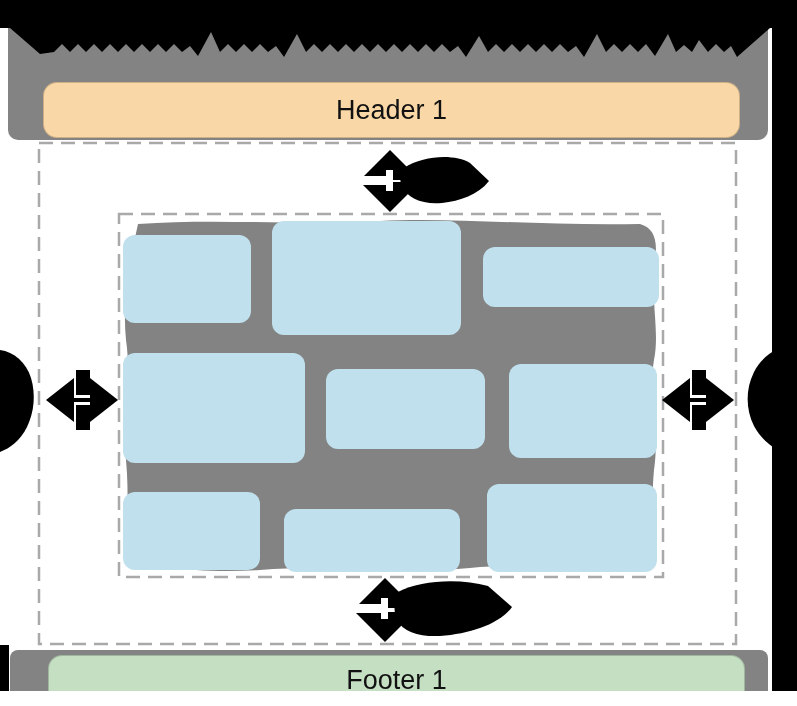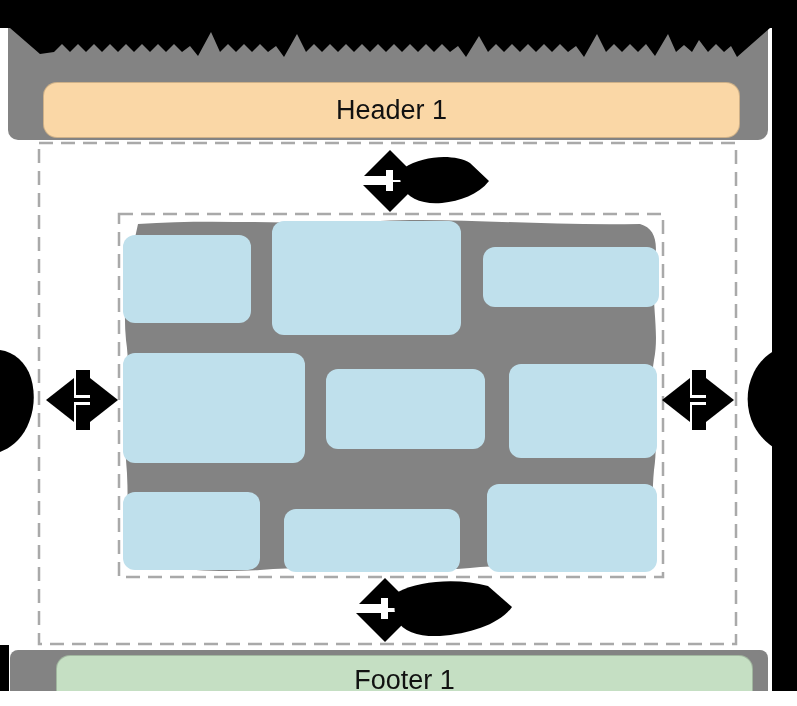--- a/index.html
+++ b/index.html
@@ -11,21 +11,21 @@
   .abs{position:absolute;}
   
   .band-top{left:8px;top:26px;width:760px;height:114px;background:var(--band);border-radius:0 0 10px 10px;}
   .band-bottom{left:10px;top:650px;width:758px;height:56px;background:var(--band);border-radius:8px 8px 0 0;}
   
   .hf{
     display:flex;align-items:center;justify-content:center;
     font-size:27px;color:var(--text);border:1px solid rgba(0,0,0,.18);
   }
   .header-box{left:43px;top:82px;width:697px;height:56px;background:var(--header);border-radius:14px;}
-  .footer-box{left:56px;top:655px;width:697px;height:51px;background:var(--footer);border-radius:14px 14px 10px 10px;}
+  .footer-box{left:48px;top:655px;width:697px;height:51px;background:var(--footer);border-radius:14px 14px 10px 10px;}
   
   .layer{left:0;top:0;width:797px;height:706px;pointer-events:none;}
   .under{z-index:1;}
   .frame{z-index:6;}
   .band-top,.band-bottom{z-index:1;}
   .hf{z-index:4;}
   
   .item{background:var(--item);border-radius:12px;z-index:3;}
   .i1{left:123px;top:235px;width:128px;height:88px;}
   .i2{left:272px;top:221px;width:189px;height:114px;}

